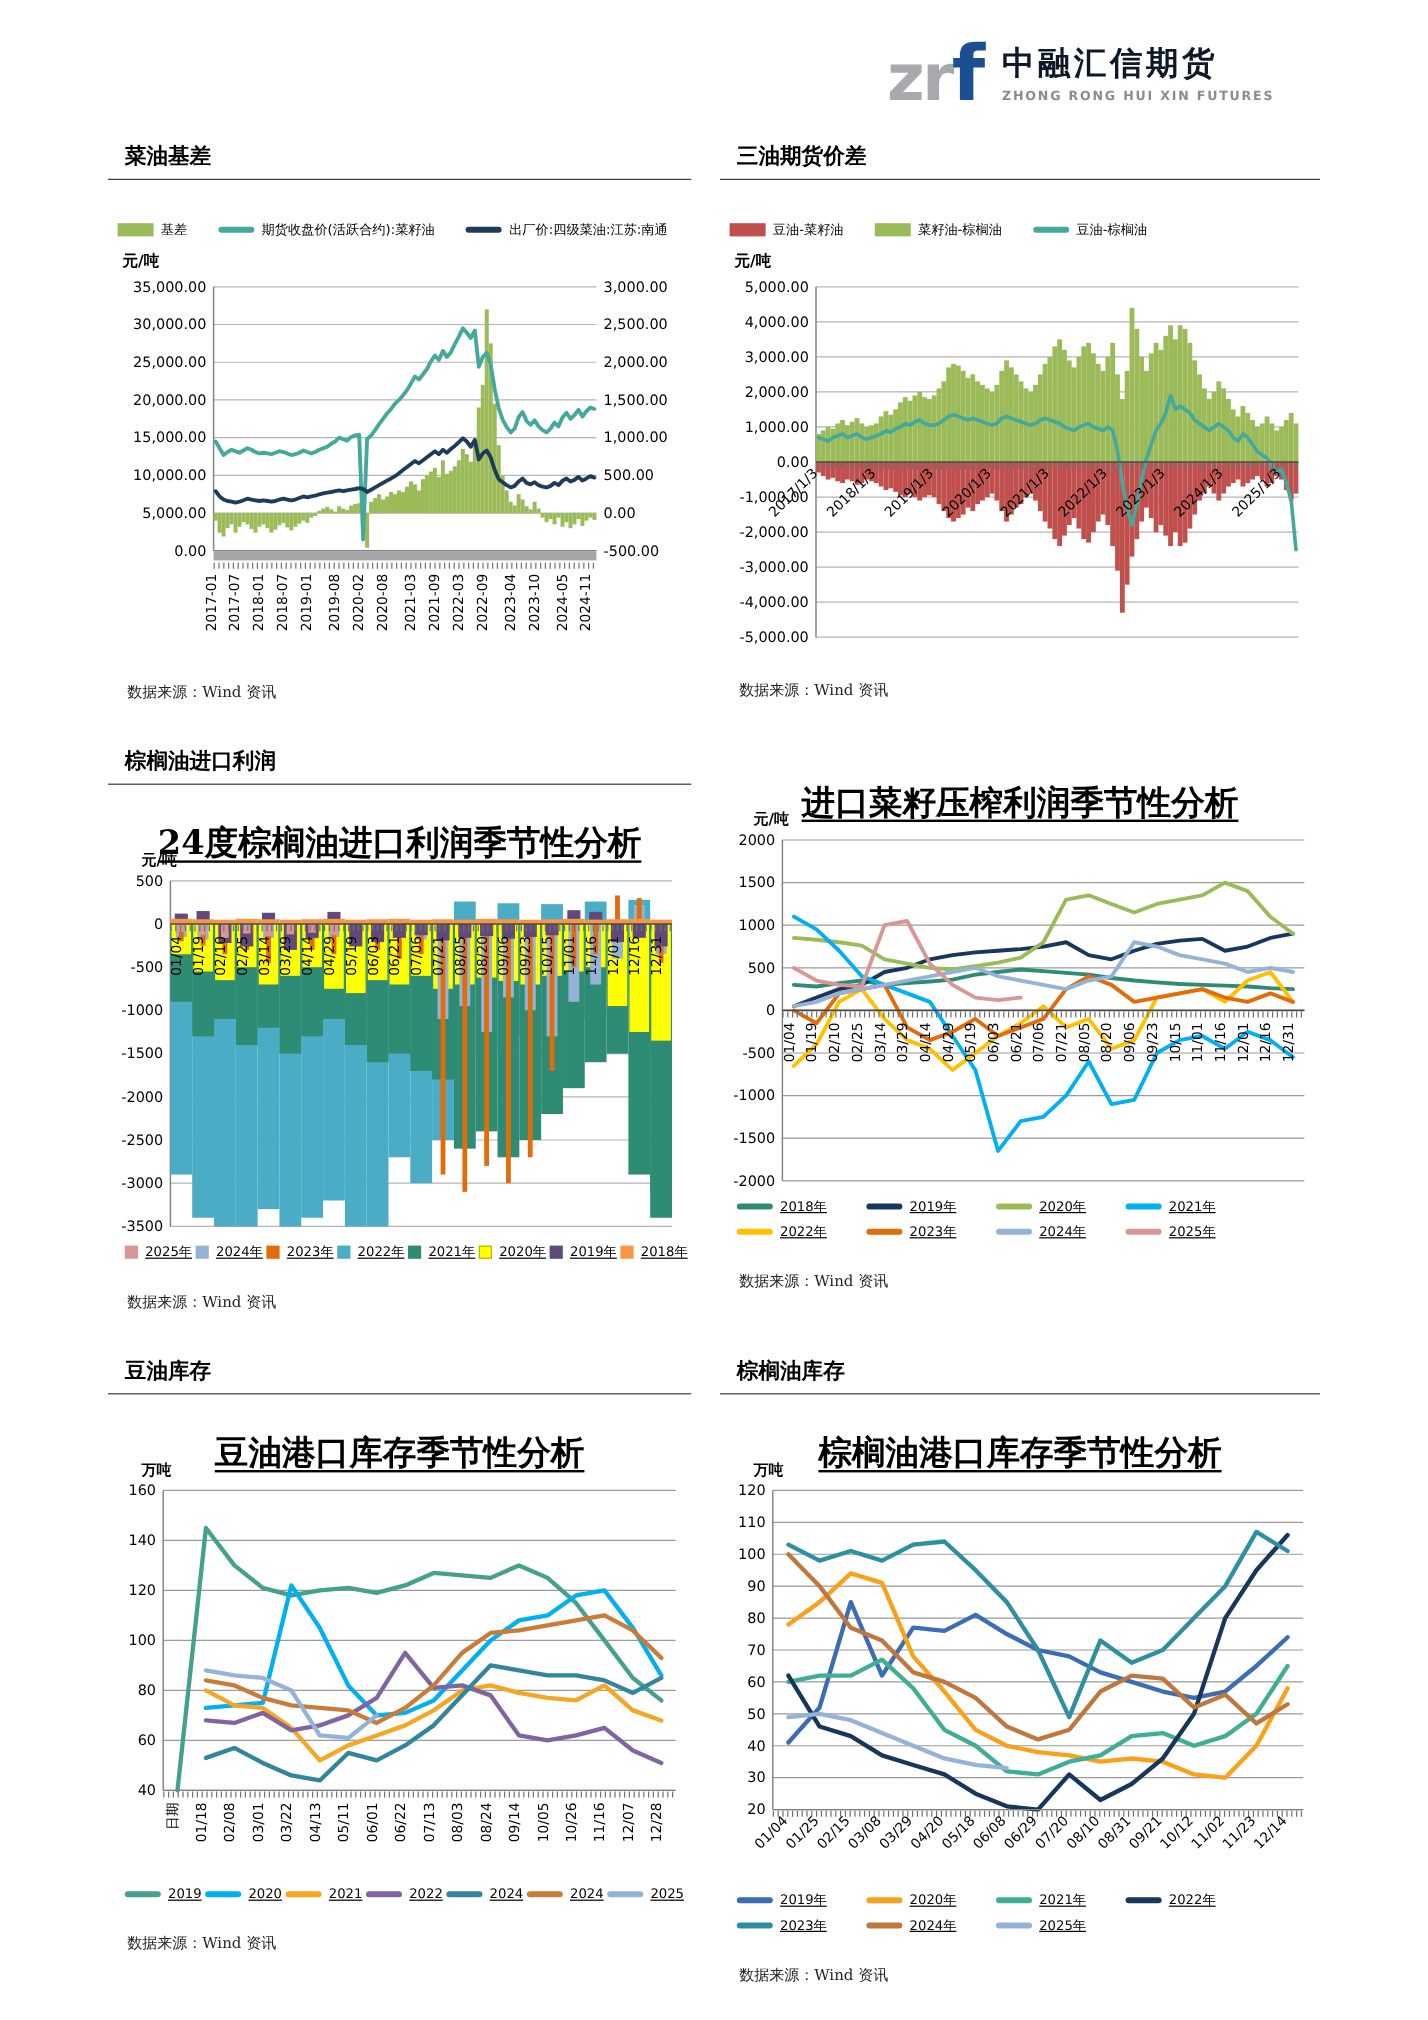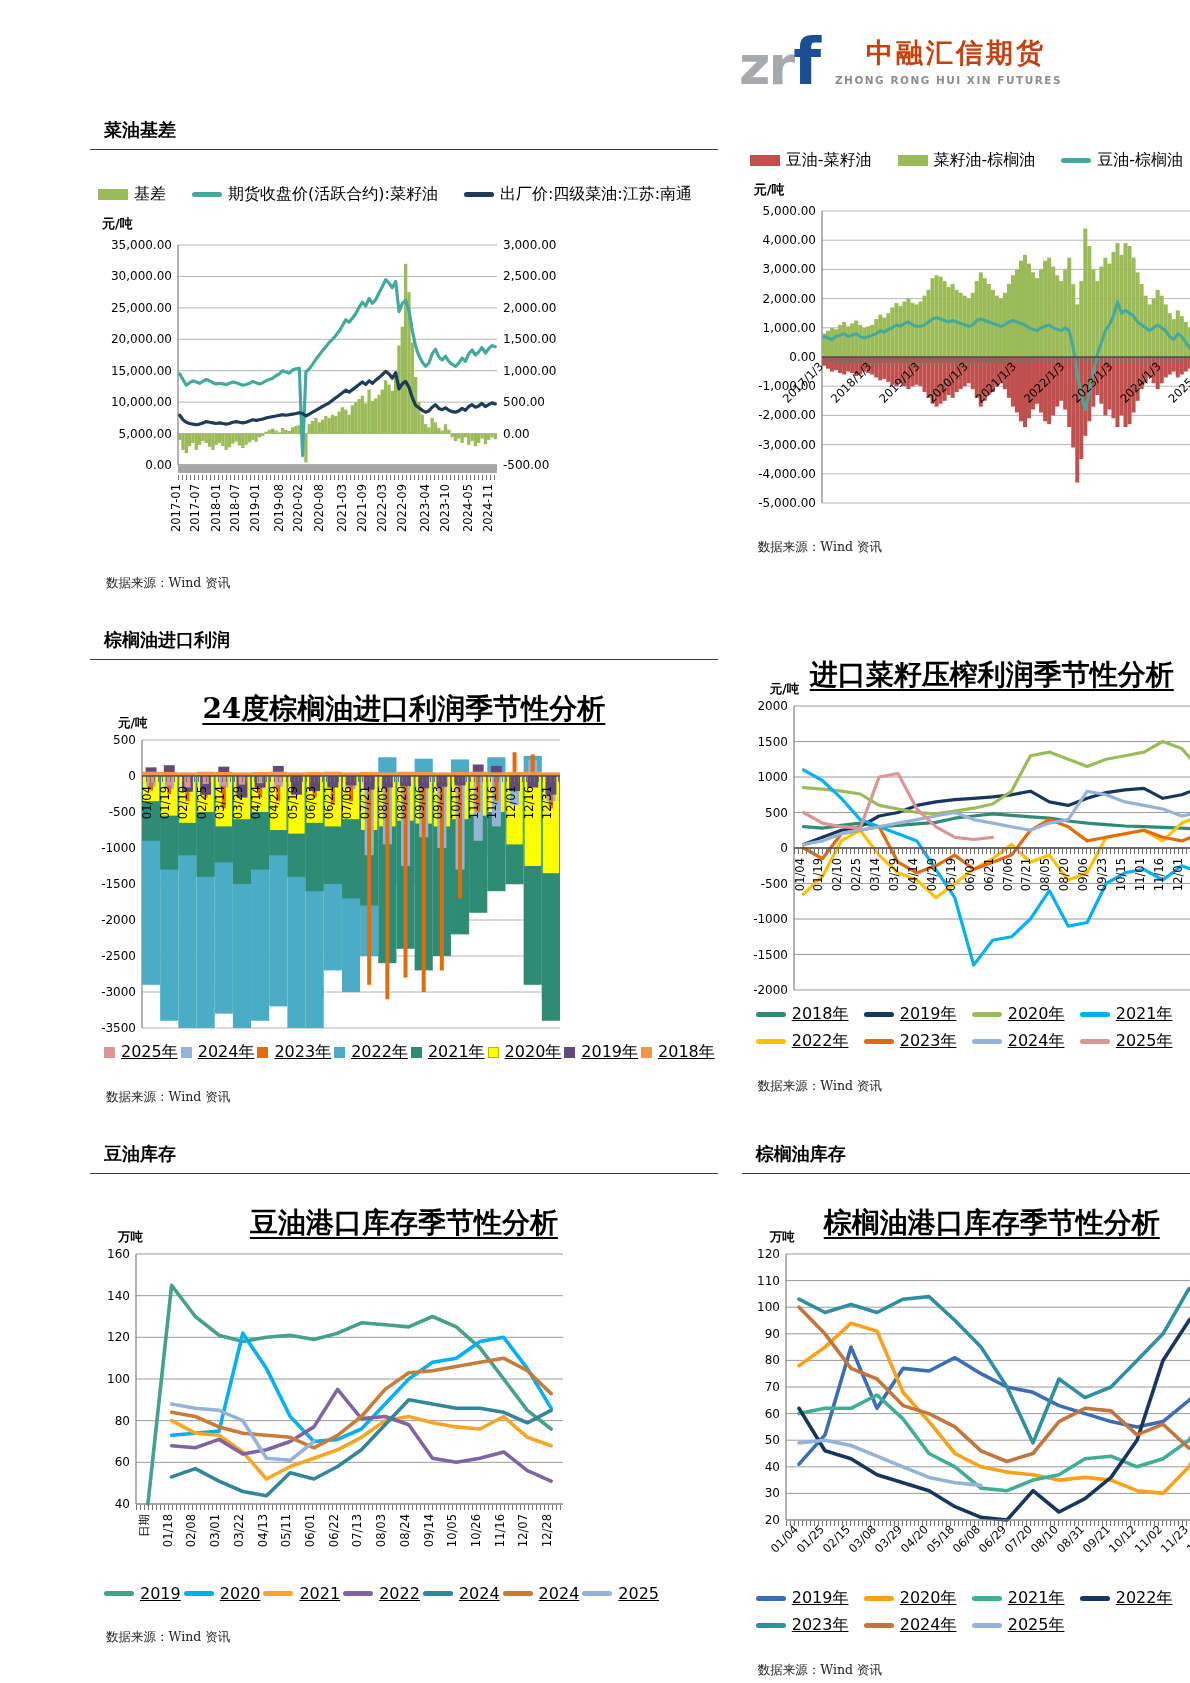--- a/index.html
+++ b/index.html
@@ -6,35 +6,35 @@
   body { background:#fff; font-family:"DejaVu Sans","Liberation Sans",sans-serif; color:#000; }
   .page { width:1190px; min-height:1683px; margin:0 auto; background:#fff; position:relative; padding-top:16px; }
 
   
   .logo-wrap { display:flex; justify-content:flex-end; padding-right:128px; align-items:flex-end; height:72px; }
   .logo { display:flex; align-items:flex-end; gap:14px; }
   .logo-mark { line-height:0.8; white-space:nowrap; }
   .logo-zr { font-size:54px; font-weight:bold; color:#a7a9ac; letter-spacing:-2px; }
   .logo-f  { font-size:64px; font-weight:bold; color:#1b4f93; }
   .logo-text { padding-bottom:2px; }
-  .logo-cn { font-size:27px; font-weight:bold; color:#c2410c; letter-spacing:3px; font-family:"DejaVu Sans",sans-serif;margin-left:31px; }
+  .logo-cn { font-size:27px; font-weight:bold; color:#0f172a; letter-spacing:3px; font-family:"DejaVu Sans",sans-serif; }
   .logo-en { font-size:10.5px; font-weight:bold; color:#8a8c8f; letter-spacing:1.5px; margin-top:3px; }
 
   
   .grid { display:grid; grid-template-columns:1fr 1fr; column-gap:24px; row-gap:34px; margin:28px 95px 0 90px; }
   .sec-header { font-family:"DejaVu Serif","Liberation Serif",serif; font-size:18px; font-weight:bold;
                 padding:2px 0 7px 14px; border-bottom:1.5px solid #3c3c3c; }
   .chart-block { padding-top:4px; }
   .legend { display:flex; flex-direction:column; gap:6px; }
   .legend-row { display:flex; align-items:center; }
   .legend-top { margin:30px 0 2px 8px; }
   .legend-top .legend-row { gap:26px; }
   .legend-bottom { margin:6px 0 0 14px; }
   .legend-bottom .legend-row { gap:0; }
-  .legend-item { display:inline-flex; align-items:center; gap:6px; font-size:16px; white-space:nowrap; }
+  .legend-item { display:inline-flex; align-items:center; gap:6px; font-size:11px; white-space:nowrap; }
   .legend-bottom .legend-item { min-width:108px;text-decoration:underline; }
   .legend-bottom.tight .legend-item { min-width:56px; margin-right:3px; }
   .chip { display:inline-block; flex:none; }
   .chip-line { width:30px; height:5px; border-radius:3px; }
   .chip-bar { width:30px; height:11px; }
   .chip-square { width:11px; height:11px; }
   .title-row { position:relative; margin:26px 0 4px 0; text-align:center; }
   .chart-title { display:inline-block; font-family:"DejaVu Serif","Liberation Serif",serif; font-size:28px; font-weight:bold;
                  text-decoration:underline; text-underline-offset:5px; text-decoration-thickness:2px; }
   .chart-title:empty { display:none; }
@@ -222,20 +222,21 @@
             <text font-size="11.5" fill="#000" text-anchor="end" transform="translate(339.1,249) rotate(-90)">2023-04</text>
             <text font-size="11.5" fill="#000" text-anchor="end" transform="translate(358.8,249) rotate(-90)">2023-10</text>
             <text font-size="11.5" fill="#000" text-anchor="end" transform="translate(382.1,249) rotate(-90)">2024-05</text>
             <text font-size="11.5" fill="#000" text-anchor="end" transform="translate(401.9,249) rotate(-90)">2024-11</text>
           </svg>
         <div class="source">数据来源：Wind 资讯</div>
       </div>
     </section>
 
     <section class="chart-section">
+      <div class="sec-header">三油期货价差</div>
       <div class="chart-block">
         <div class="legend legend-top">
             <div class="legend-row">
               <span class="legend-item">
                 <span class="chip chip-bar" style="background: rgb(192, 80, 77);"></span>
                 <span>豆油-菜籽油</span>
               </span>
               <span class="legend-item">
                 <span class="chip chip-bar" style="background: rgb(155, 187, 89);"></span>
                 <span>菜籽油-棕榈油</span>

